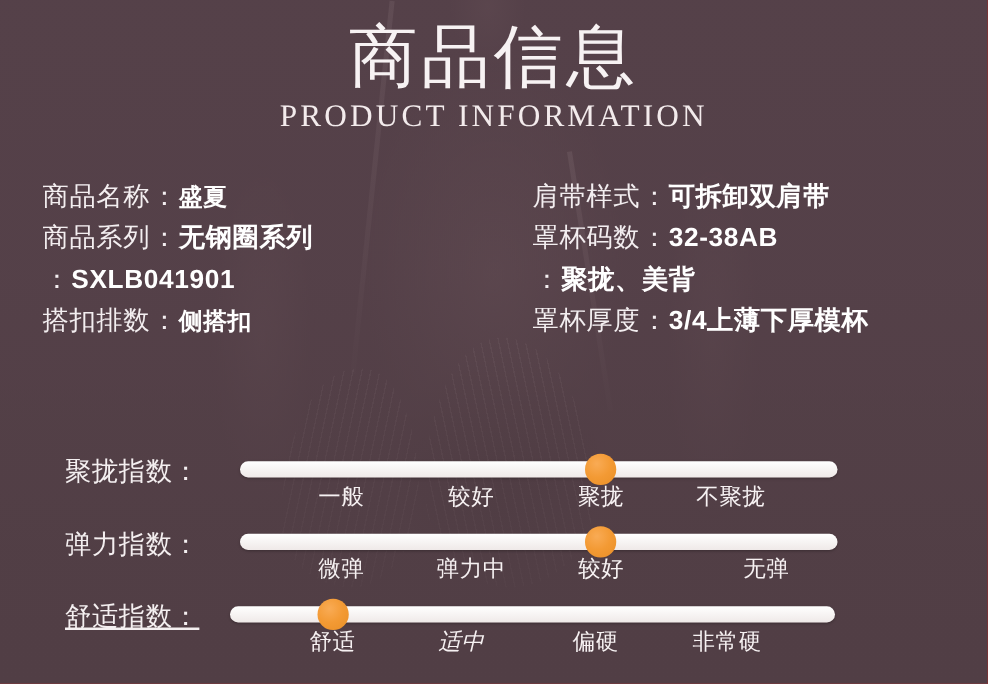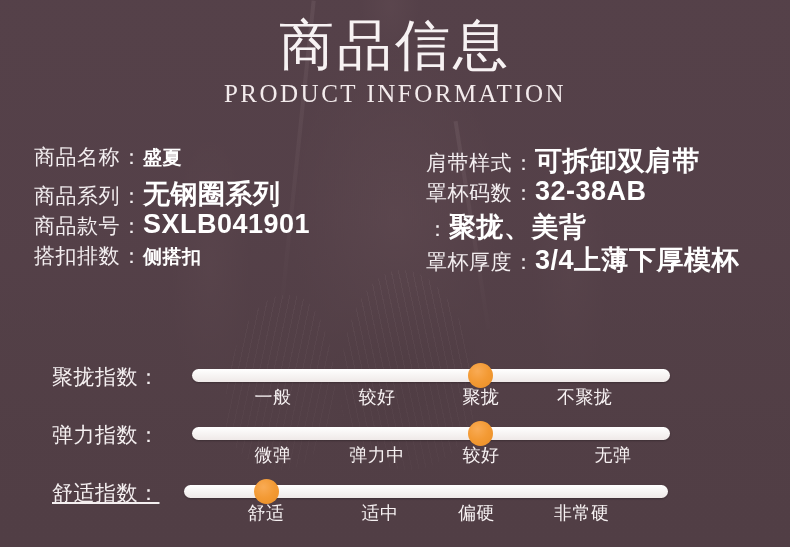--- a/index.html
+++ b/index.html
@@ -132,21 +132,21 @@
     font-size: 21px;
     color: #f3eef0;
     letter-spacing: .5px;
   }
   .spec-colon {
     font-size: 21px;
     color: #f3eef0;
     padding: 0 1px;
   }
   .spec-value {
-    font-size: 27px;
+    font-size: 21px;
     font-weight: bold;
     color: #ffffff;
     letter-spacing: .5px;
   }
   .spec-row.big .spec-value { font-size: 19px; }
 
   
   .sliders {
     position: absolute;
     left: 0; right: 0; top: 358px;
@@ -218,21 +218,20 @@
           <span class="spec-label">商品名称</span>
           <span class="spec-colon">：</span>
           <span class="spec-value">盛夏</span>
         </div>
         <div class="spec-row">
           <span class="spec-label">商品系列</span>
           <span class="spec-colon">：</span>
           <span class="spec-value">无钢圈系列</span>
         </div>
         <div class="spec-row">
-          <span class="spec-label">商品款号</span>
           <span class="spec-colon">：</span>
           <span class="spec-value">SXLB041901</span>
         </div>
         <div class="spec-row big">
           <span class="spec-label">搭扣排数</span>
           <span class="spec-colon">：</span>
           <span class="spec-value">侧搭扣</span>
         </div>
       </div>
     <div class="spec-col right">
@@ -280,20 +279,20 @@
           <span class="tick" style="left: 480.878px;">较好</span>
           <span class="tick" style="left: 613px;">无弹</span>
         </div>
       </div>
       <div class="slider-row">
         <div class="slider-title" style="left: 52px; text-decoration: underline;">舒适指数：</div>
         <div class="track" style="left: 184px; width: 484px;"></div>
         <div class="knob" style="left: 253.57px;"></div>
         <div class="ticks" style="left: 0px; width: 790px;">
           <span class="tick" style="left: 266.07px;">舒适</span>
-          <span class="tick" style="left: 380px;">适中</span>
+          <span class="tick" style="left: 369px; font-style: italic;">适中</span>
           <span class="tick" style="left: 476.504px;">偏硬</span>
           <span class="tick" style="left: 581.722px;">非常硬</span>
         </div>
       </div>
     </div>
 
 </div>
 
 </body></html>

